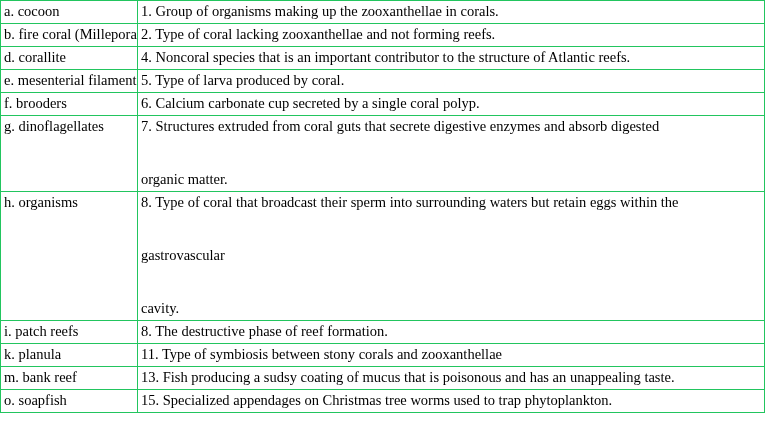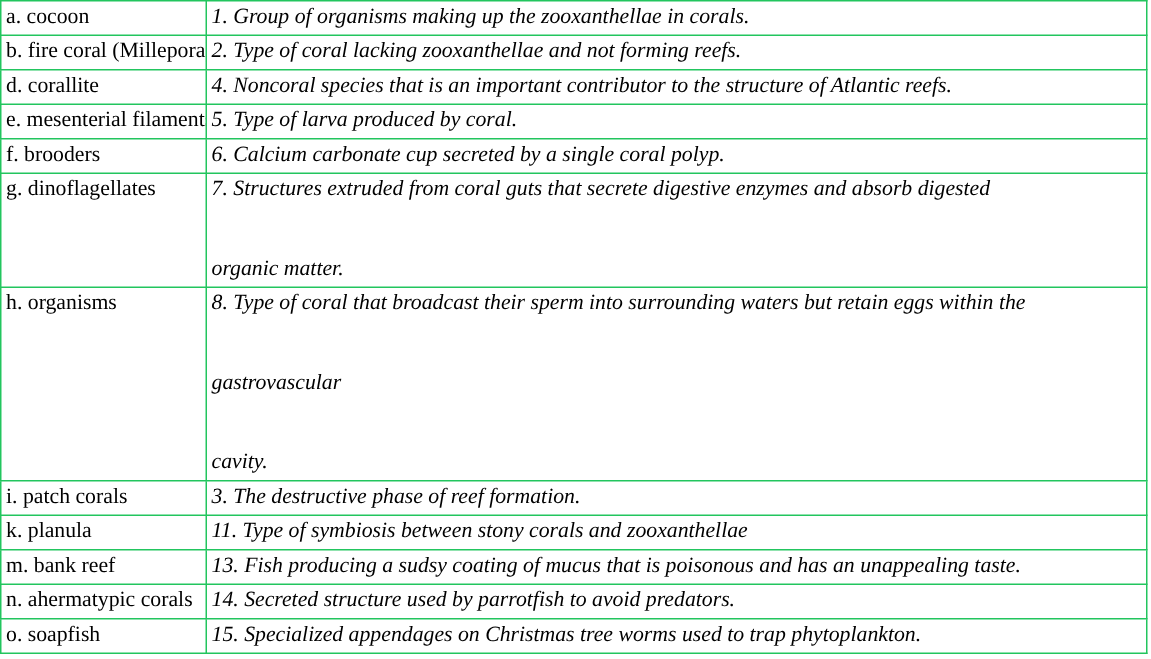--- a/index.html
+++ b/index.html
@@ -33,21 +33,20 @@
   col.term-col  { width: 137px; }
   col.defn-col  { width: 627px; }
 
   td.term { }
   td.defn { }
 
   .defn p {
     margin: 0;
     padding: 0;
     white-space: nowrap;
-    font-style: italic;
   }
   .defn p.gap {
     margin-top: 34px;
   }
   
   tr.tall-7 td { height: 54px; }
   tr.tall-8 td { height: 90px; }
 </style>
 </head>
 <body>
@@ -97,43 +96,37 @@
       </tr>
       <tr class="tall-8">
         <td class="term">h. organisms</td>
         <td class="defn">
           <p>8. Type of coral that broadcast their sperm into surrounding waters but retain eggs within the</p>
           <p class="gap">gastrovascular</p>
           <p class="gap">cavity.</p>
         </td>
       </tr>
       <tr>
-        <td class="term">i. patch corals</td>
+        <td class="term">i. patch reefs</td>
         <td class="defn">
-          <p>3. The destructive phase of reef formation.</p>
+          <p>8. The destructive phase of reef formation.</p>
         </td>
       </tr>
       <tr>
         <td class="term">k. planula</td>
         <td class="defn">
           <p>11. Type of symbiosis between stony corals and zooxanthellae</p>
         </td>
       </tr>
       <tr>
         <td class="term">m. bank reef</td>
         <td class="defn">
           <p>13. Fish producing a sudsy coating of mucus that is poisonous and has an unappealing taste.</p>
         </td>
       </tr>
       <tr>
-        <td class="term">n. ahermatypic corals</td>
-        <td class="defn">
-          <p>14. Secreted structure used by parrotfish to avoid predators.</p>
-        </td>
-      </tr>
-      <tr>
         <td class="term">o. soapfish</td>
         <td class="defn">
           <p>15. Specialized appendages on Christmas tree worms used to trap phytoplankton.</p>
         </td>
       </tr>
     </tbody>
 </table>
 
 </body></html>

